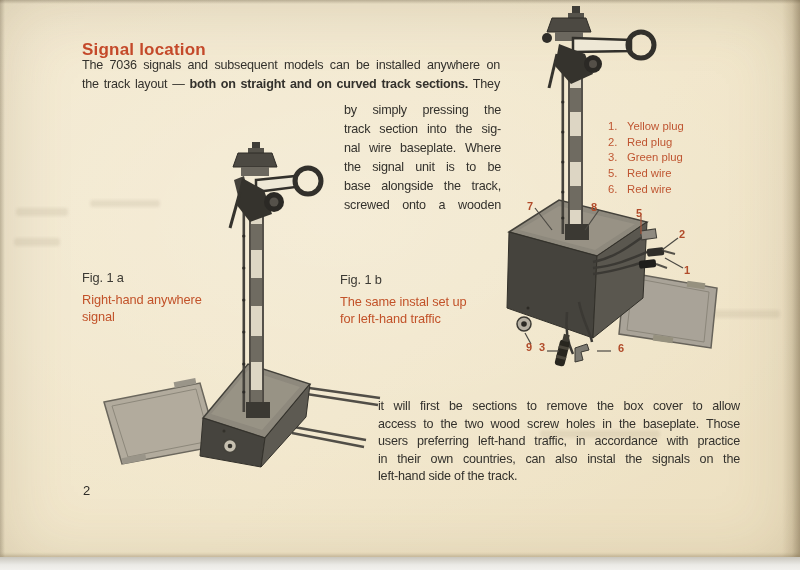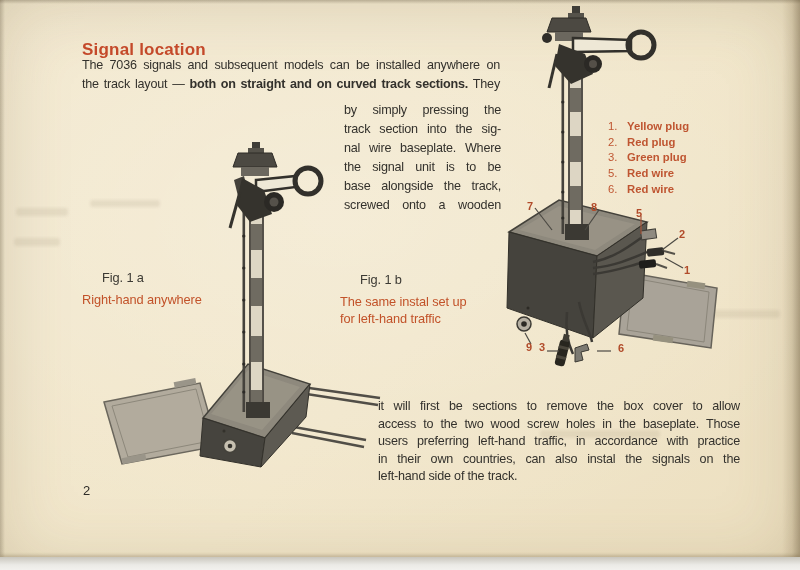--- a/index.html
+++ b/index.html
@@ -29,23 +29,23 @@
   .jline{text-align:justify;text-align-last:justify;}
   .intro{position:absolute;left:82px;top:56px;width:418px;line-height:19px;}
   .column{position:absolute;left:344px;top:101px;width:157px;line-height:19px;}
   .closing{position:absolute;left:378px;top:398px;width:362px;line-height:17.6px;}
   .closing .last{text-align:left;text-align-last:left;}
 
   .parts{position:absolute;left:608px;top:119px;font-size:11.3px;line-height:15.7px;
     color:#bf5531;letter-spacing:0;}
   .parts .row span{display:inline-block;}
   .parts .num{width:15px;}
-  .parts .lbl{margin-left:4px;font-weight:bold;}
-
-  .figlabel{position:absolute;font-size:12.8px;color:#3b3933;letter-spacing:-0.1px;margin-left:20px;}
+  .parts .lbl{margin-left:4px;}
+
+  .figlabel{position:absolute;font-size:12.8px;color:#3b3933;letter-spacing:-0.1px;}
   .figcap{position:absolute;font-size:12.8px;color:#c25229;line-height:17px;letter-spacing:-0.1px;}
 
   .pageno{position:absolute;left:83px;top:483px;font-size:13px;color:#2f2d28;}
 
   .callout{position:absolute;font-size:11px;font-weight:bold;color:#b14b2a;}
 
   .figsvg{position:absolute;}
 </style>
 </head>
 <body>
@@ -234,20 +234,21 @@
   <span class="callout" style="left:636px;top:207px;">5</span>
   <span class="callout" style="left:679px;top:228px;">2</span>
   <span class="callout" style="left:684px;top:264px;">1</span>
   <span class="callout" style="left:526px;top:341px;">9</span>
   <span class="callout" style="left:539px;top:341px;">3</span>
   <span class="callout" style="left:618px;top:342px;">6</span>
 
   <div class="figlabel" style="left:82px;top:270px;">Fig. 1 a</div>
   <div class="figcap" style="left:82px;top:291px;width:150px;">
     <div>Right-hand anywhere</div>
+    <div>signal</div>
   </div>
   <div class="figlabel" style="left:340px;top:272px;">Fig. 1 b</div>
   <div class="figcap" style="left:340px;top:293px;width:175px;">
     <div>The same instal set up</div>
     <div>for left-hand traffic</div>
   </div>
 
   <div class="closing bodytext">
     <div class="jline">it will first be sections to remove the box cover to allow</div>
     <div class="jline">access to the two wood screw holes in the baseplate. Those</div>

